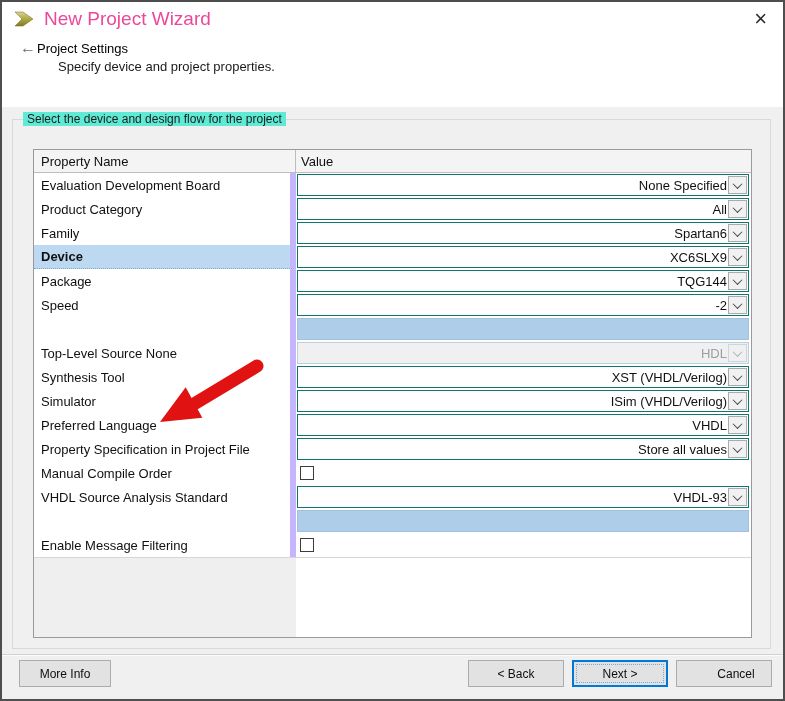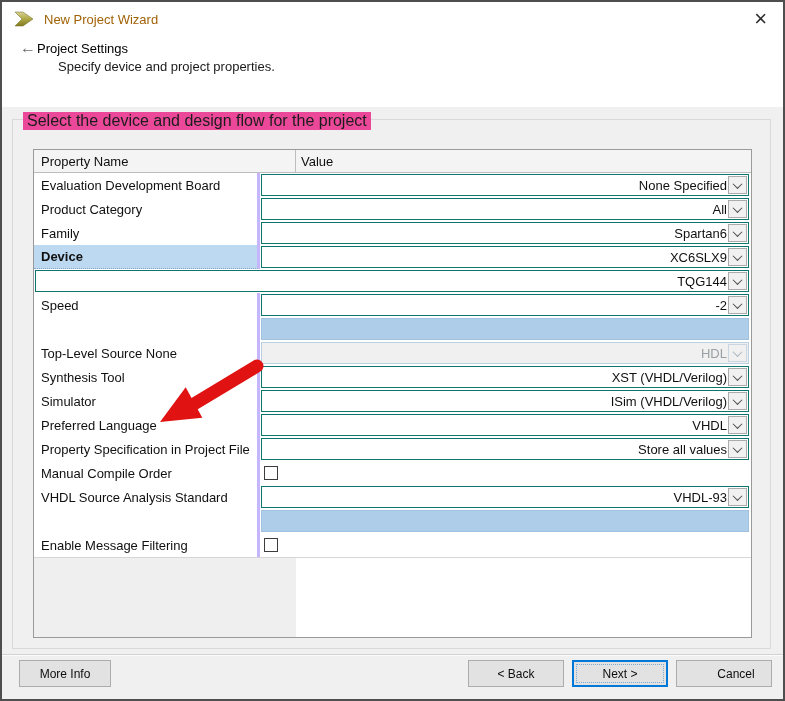--- a/index.html
+++ b/index.html
@@ -1,38 +1,38 @@
 <!DOCTYPE html>
 <html><head>
 <meta charset="utf-8">
 <style>
   html,body{margin:0;padding:0;background:#c8c8c8;font-family:"Liberation Sans",sans-serif;}
   .window{position:relative;width:785px;height:701px;box-sizing:border-box;border:2px solid #4e4e4e;background:#f0f0f0;overflow:hidden;}
   
   .titlebar{height:34px;background:#fff;display:flex;align-items:center;padding:0 14px 0 12px;}
   .titlebar .logo{width:20px;height:16px;display:block;}
-  .titlebar .title{margin-left:10px;font-size:13px;color:#a16207;}
+  .titlebar .title{margin-left:10px;font-size:19px;color:#ec4899;}
   .close-btn{margin-left:auto;font-size:22px;line-height:20px;color:#2b2b2b;cursor:default;font-weight:300;padding:0 2px;}
   
   .wizhead{background:#fff;height:71px;box-sizing:border-box;padding:3px 0 0 18px;}
   .wizhead .line1{display:flex;align-items:center;}
   .wizhead .backarrow{color:#6d6d6d;font-size:16px;font-weight:bold;margin-right:1px;}
   .wizhead .htitle{font-size:13px;font-weight:normal;color:#000;}
   .wizhead .hsub{font-size:13px;color:#1a1a1a;margin-left:38px;margin-top:2px;}
   
   .bodyarea{position:relative;background:#f0f0f0;height:592px;}
   .groupbox{position:absolute;left:10px;top:12px;width:759px;height:530px;border:1px solid #d9d9d9;box-sizing:border-box;}
-  .groupbox .glabel{position:absolute;top:-8px;left:10px;background:#ec4899;padding:0 4px;font-size:16px;color:#1c1c1c;}
+  .groupbox .glabel{position:absolute;top:-8px;left:10px;background:#5eead4;padding:0 4px;font-size:12px;color:#1c1c1c;}
   
   .proptable{position:absolute;left:20px;top:29px;width:719px;height:489px;box-sizing:border-box;border:1px solid #9a9a9a;background:#fff;display:flex;flex-direction:column;font-size:13px;color:#101010;text-align:right;}
   .thead{display:flex;height:23px;box-sizing:border-box;background:#f4f4f4;border-bottom:1px solid #bdbdbd;flex:none;}
   .thead .hname{width:262px;box-sizing:border-box;display:flex;align-items:center;padding-left:7px;border-right:1px solid #bdbdbd;}
   .thead .hval{flex:1;display:flex;align-items:center;padding-left:5px;}
   .row{display:flex;height:24px;box-sizing:border-box;flex:none;}
-  .cell-name{width:226px;box-sizing:border-box;display:flex;align-items:center;padding-left:7px;border-right:3px solid #c4b5fd;background:#fff;}
+  .cell-name{width:262px;box-sizing:border-box;display:flex;align-items:center;padding-left:7px;border-right:6px solid #c4b5fd;background:#fff;}
   .cell-val{flex:1;display:flex;align-items:center;position:relative;}
   .row.selected .cell-name{background:#bdd9f2;font-weight:bold;border-bottom:1px dotted #86a7c4;}
   .combo{flex:1;height:22px;box-sizing:border-box;margin:1px 2px 1px 1px;border:1px solid #0f766e;background:#fff;display:flex;align-items:center;}
   .combo .ctext{flex:1;padding-left:4px;white-space:nowrap;overflow:hidden;}
   .chev{width:19px;height:18px;box-sizing:border-box;margin:1px;border:1px solid #ababab;background:#f1f1f1;display:flex;align-items:center;justify-content:center;}
   .chev i{display:block;width:6px;height:6px;border-right:1.6px solid #4a4a4a;border-bottom:1.6px solid #4a4a4a;transform:rotate(45deg) translate(-1px,-1px);}
   .combo.disabled{background:#f0f0f0;border-color:#b9cfe2;}
   .combo.disabled .ctext{color:#9aa0a5;}
   .combo.disabled .chev{background:#f0f0f0;border-color:#c9d6e2;}
   .combo.disabled .chev i{border-color:#aab4bd;}
@@ -133,20 +133,21 @@
             <div class="combo">
               <span class="ctext">XC6SLX9</span>
               <span class="chev">
                   <i></i>
                 </span>
             </div>
           </div>
         </div>
 
         <div class="row">
+          <div class="cell-name">Package</div>
           <div class="cell-val">
             <div class="combo">
               <span class="ctext">TQG144</span>
               <span class="chev">
                   <i></i>
                 </span>
             </div>
           </div>
         </div>
 

